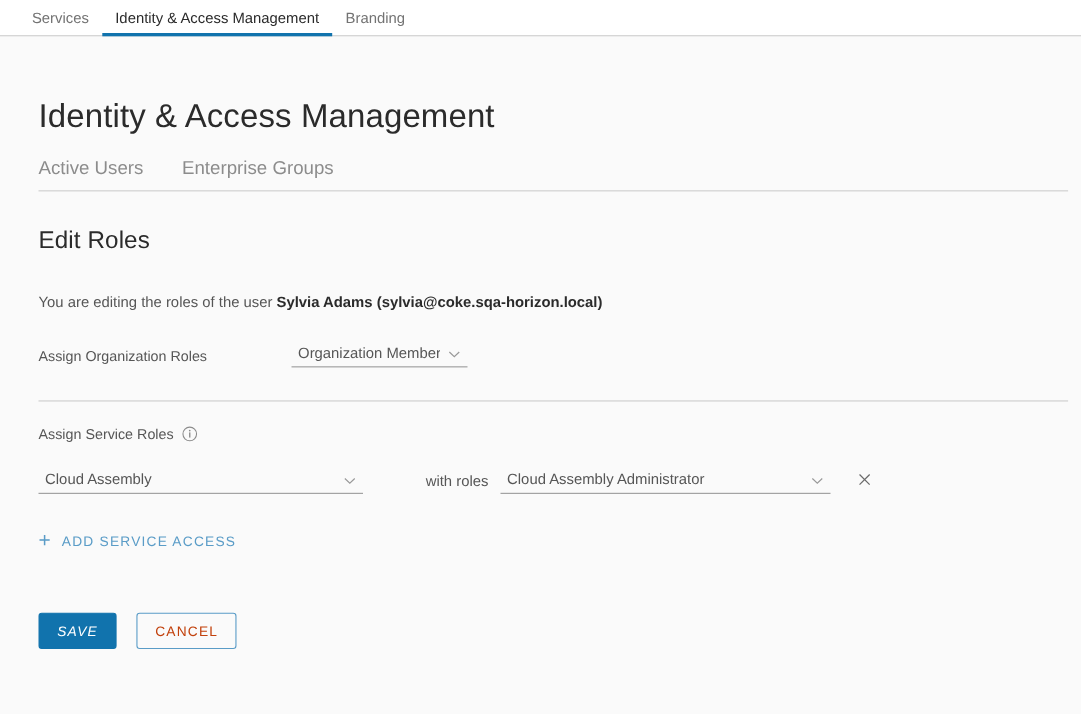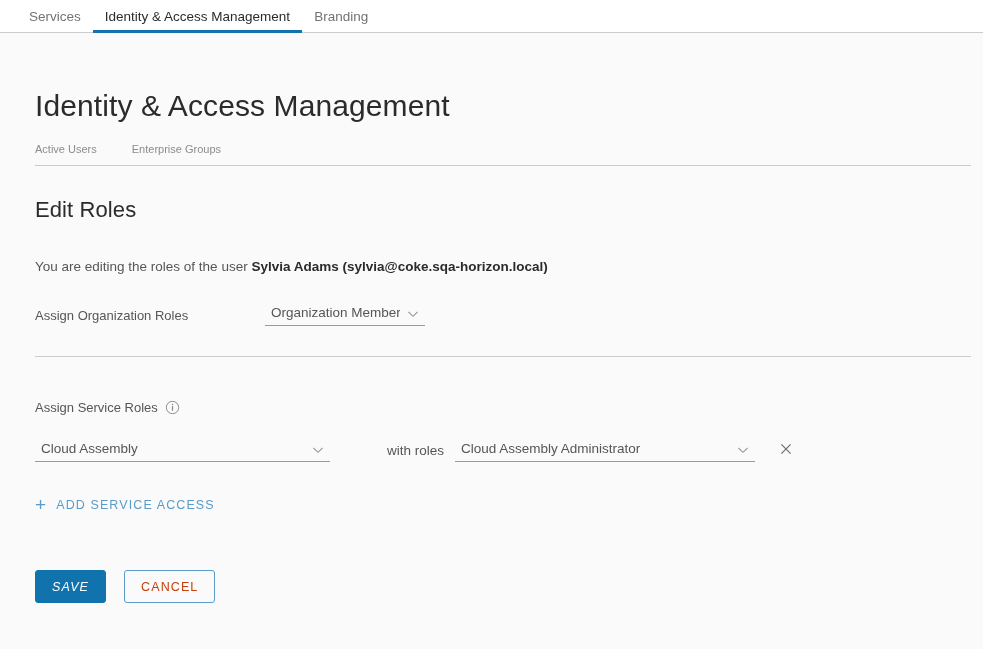--- a/index.html
+++ b/index.html
@@ -64,21 +64,21 @@
 
   .subtabs {
     display: flex;
     margin-top: 20px;
     padding-bottom: 10px;
     border-bottom: 1px solid #cccccc;
     width: 936px;
     box-sizing: border-box;
   }
   .subtab {
-    font-size: 11px;
+    font-size: 17px;
     color: #8c8c8c;
     margin-right: 35px;
     cursor: pointer;
     white-space: nowrap;
   }
 
   .section-title {
     font-size: 22px;
     font-weight: 300;
     color: #2b2b2b;
@@ -144,21 +144,21 @@
     height: 1px;
     background: #cccccc;
     width: 936px;
     margin-top: 30px;
   }
 
   
   .svc-label-row {
     display: flex;
     align-items: center;
-    margin-top: 43px;
+    margin-top: 22px;
   }
   .info-icon {
     width: 15px;
     height: 15px;
     margin-left: 7px;
     cursor: pointer;
   }
   .info-icon svg { display: block; }
 
   .row-svc {

